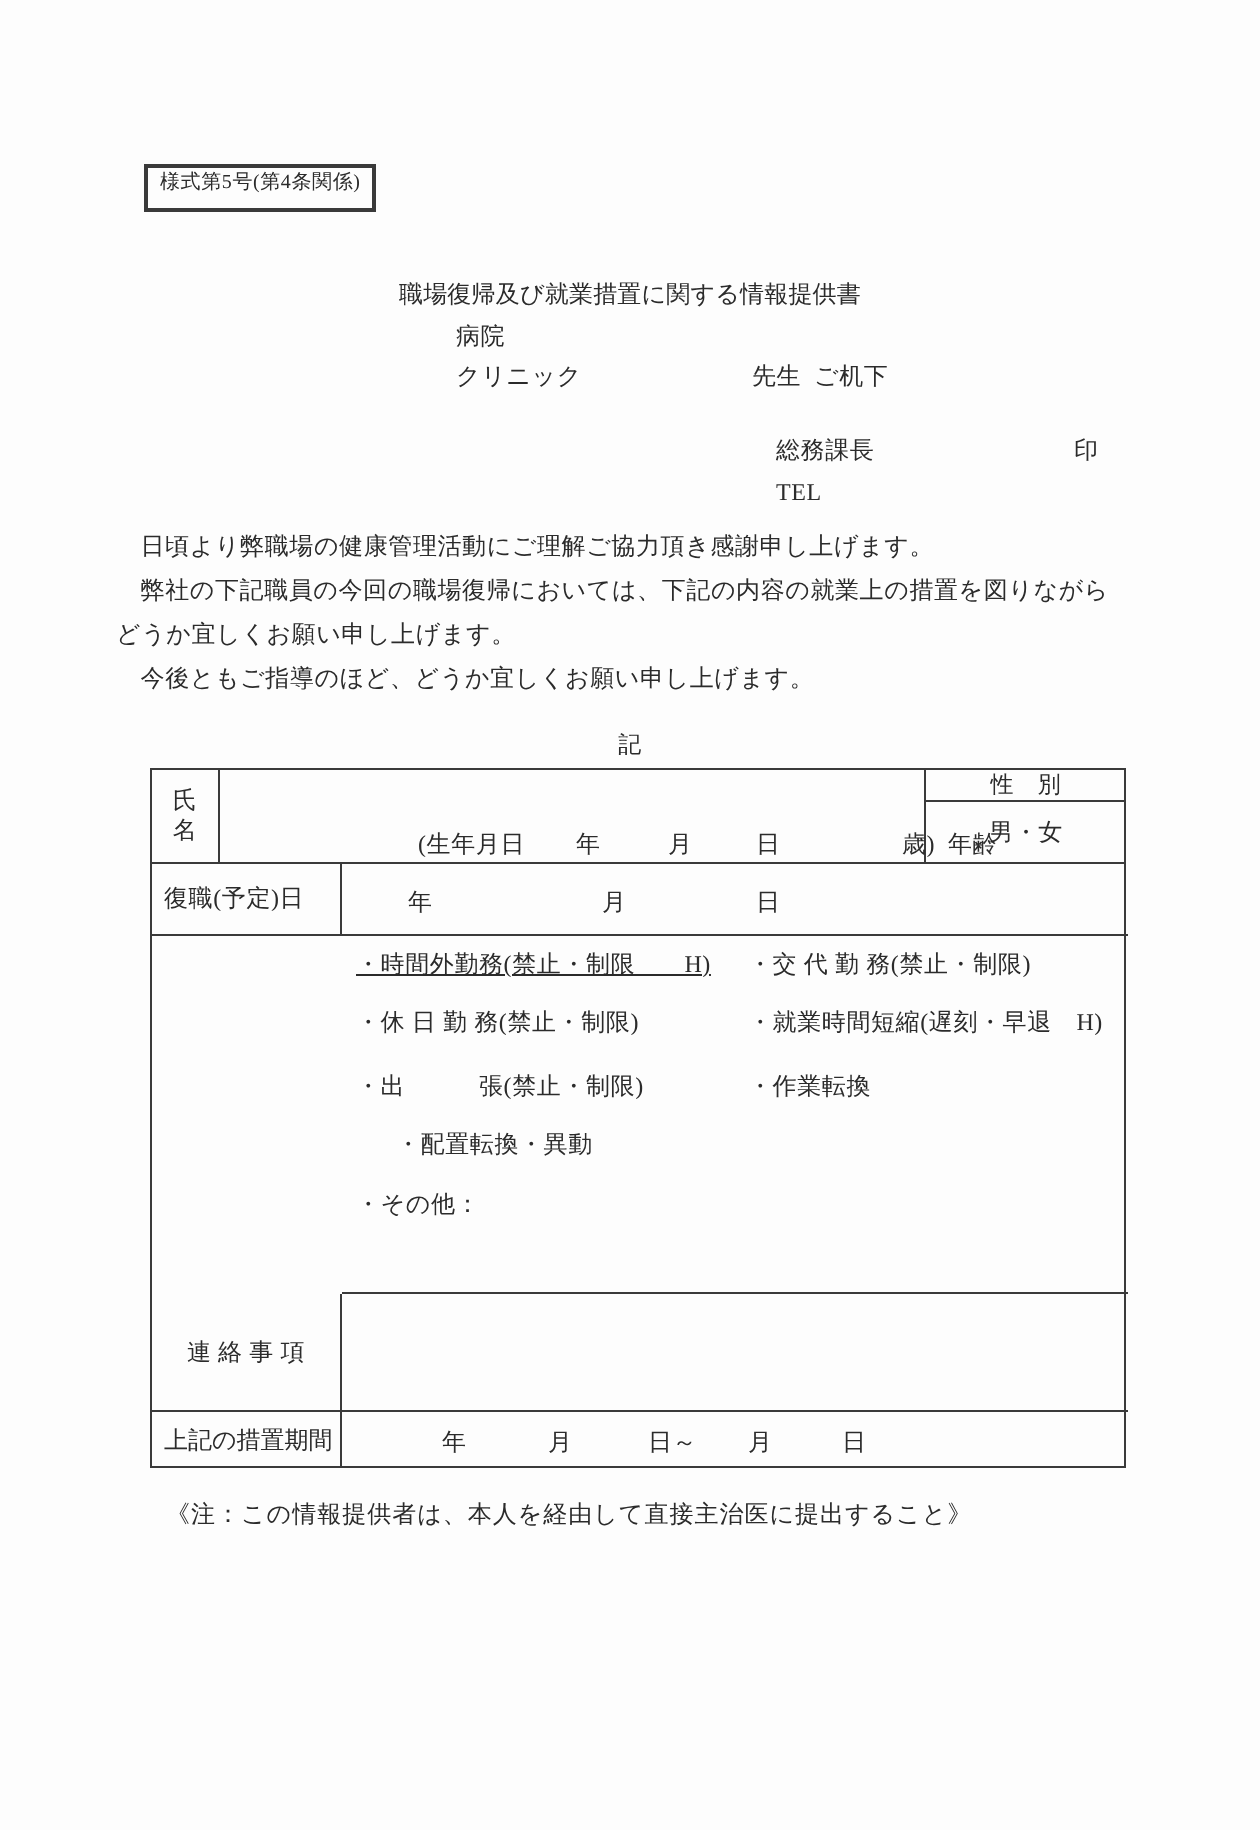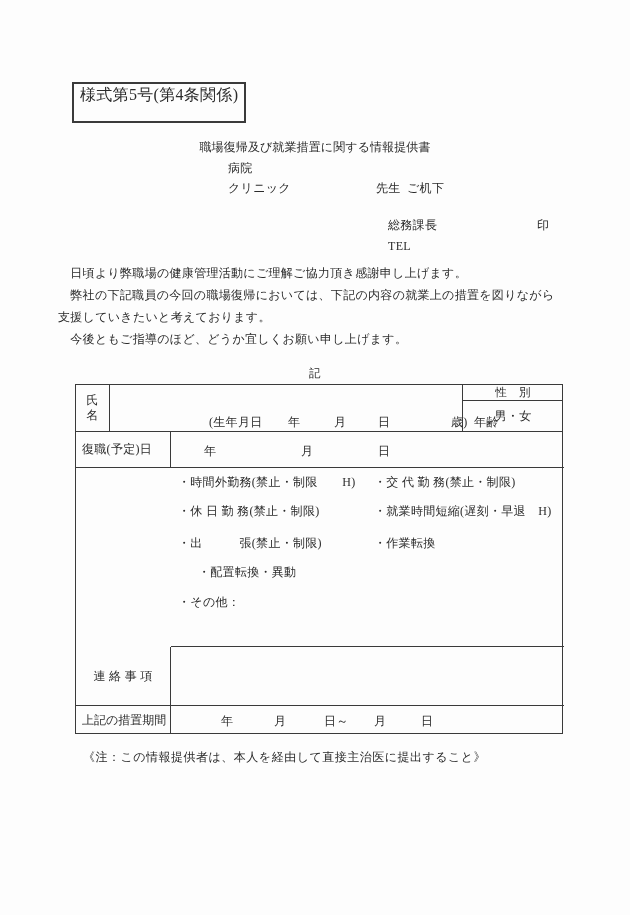--- a/index.html
+++ b/index.html
@@ -6,22 +6,22 @@
   html,body { background:#e8e8e8; }
   .page {
     position:relative; width:630px; height:915px; margin:0 auto;
     background:#fdfdfd; color:#2b2b2b; overflow:hidden;
     font-family:"Liberation Serif","DejaVu Serif",serif;
     font-size:12px; letter-spacing:0.3px;
   }
   .abs { position:absolute; line-height:1; white-space:pre; }
   .form-no {
     position:absolute; left:72px; top:82px;
-    border:2px solid #3a3a3a; padding:2px 6px 17px 6px;
-    font-size:16px; line-height:1.1; white-space:pre;
+    border:2px solid #3a3a3a; padding:2px 6px 7px 6px;
+    font-size:10px; line-height:1.1; white-space:pre;
   }
   .title { position:absolute; left:0; top:141px; width:630px; text-align:center; line-height:1; letter-spacing:0.1px; }
   .body-text { position:absolute; left:58px; top:262px; width:525px; line-height:22px; }
   .body-text div { white-space:pre; }
   .ki { position:absolute; left:0; top:368px; width:630px; text-align:center; line-height:1; font-size:11.5px; }
   .tbl { position:absolute; left:75px; top:384px; width:488px; height:350px; border:1px solid #3a3a3a; }
   .cell { position:absolute; }
   .br { border-right:1px solid #3a3a3a; }
   .bb { border-bottom:1px solid #3a3a3a; }
   .vcenter { display:flex; align-items:center; }
@@ -45,21 +45,21 @@
   <span class="abs" style="left:376px; top:182px;">先生</span>
   <span class="abs" style="left:407px; top:182px;">ご机下</span>
 
   <span class="abs" style="left:388px; top:219px;">総務課長</span>
   <span class="abs" style="left:537px; top:219px;">印</span>
   <span class="abs" style="left:388px; top:240px;">TEL</span>
 
   <div class="body-text">
     <div>　日頃より弊職場の健康管理活動にご理解ご協力頂き感謝申し上げます。</div>
     <div>　弊社の下記職員の今回の職場復帰においては、下記の内容の就業上の措置を図りながら</div>
-    <div>支援していきたいと考えております。</div>
+    <div>どうか宜しくお願い申し上げます。</div>
     <div>　今後ともご指導のほど、どうか宜しくお願い申し上げます。</div>
   </div>
 
   <div class="ki">記</div>
 
   <div class="tbl">
 
     <div class="cell br bb ccenter name-col" style="left:0; top:0; width:34px; height:47px;">
       <span>氏</span>
       <span>名</span>
@@ -83,21 +83,21 @@
       <span>復職(予定)日</span>
     </div>
     <div class="cell bb" style="left:95px; top:47px; width:393px; height:36px;">
       <span class="tok" style="left:33px;  top:13px;">年</span>
       <span class="tok" style="left:130px; top:13px;">月</span>
       <span class="tok" style="left:207px; top:13px;">日</span>
     </div>
 
     <div class="cell bb" style="left:95px; top:83px; width:393px; height:179px;">
       <div class="work-line" style="top:8px;">
-        <span class="tok" style="left:7px;">・時間外勤務(禁止・制限　　H)</span>
+        <span class="tok" style="left:7px;text-decoration:underline;">・時間外勤務(禁止・制限　　H)</span>
         <span class="tok" style="left:203px;">・交 代 勤 務(禁止・制限)</span>
       </div>
       <div class="work-line" style="top:37px;">
         <span class="tok" style="left:7px;">・休 日 勤 務(禁止・制限)</span>
         <span class="tok" style="left:203px;">・就業時間短縮(遅刻・早退　H)</span>
       </div>
       <div class="work-line" style="top:69px;">
         <span class="tok" style="left:7px;">・出　　　張(禁止・制限)</span>
         <span class="tok" style="left:203px;text-align:right;">・作業転換</span>
       </div>

